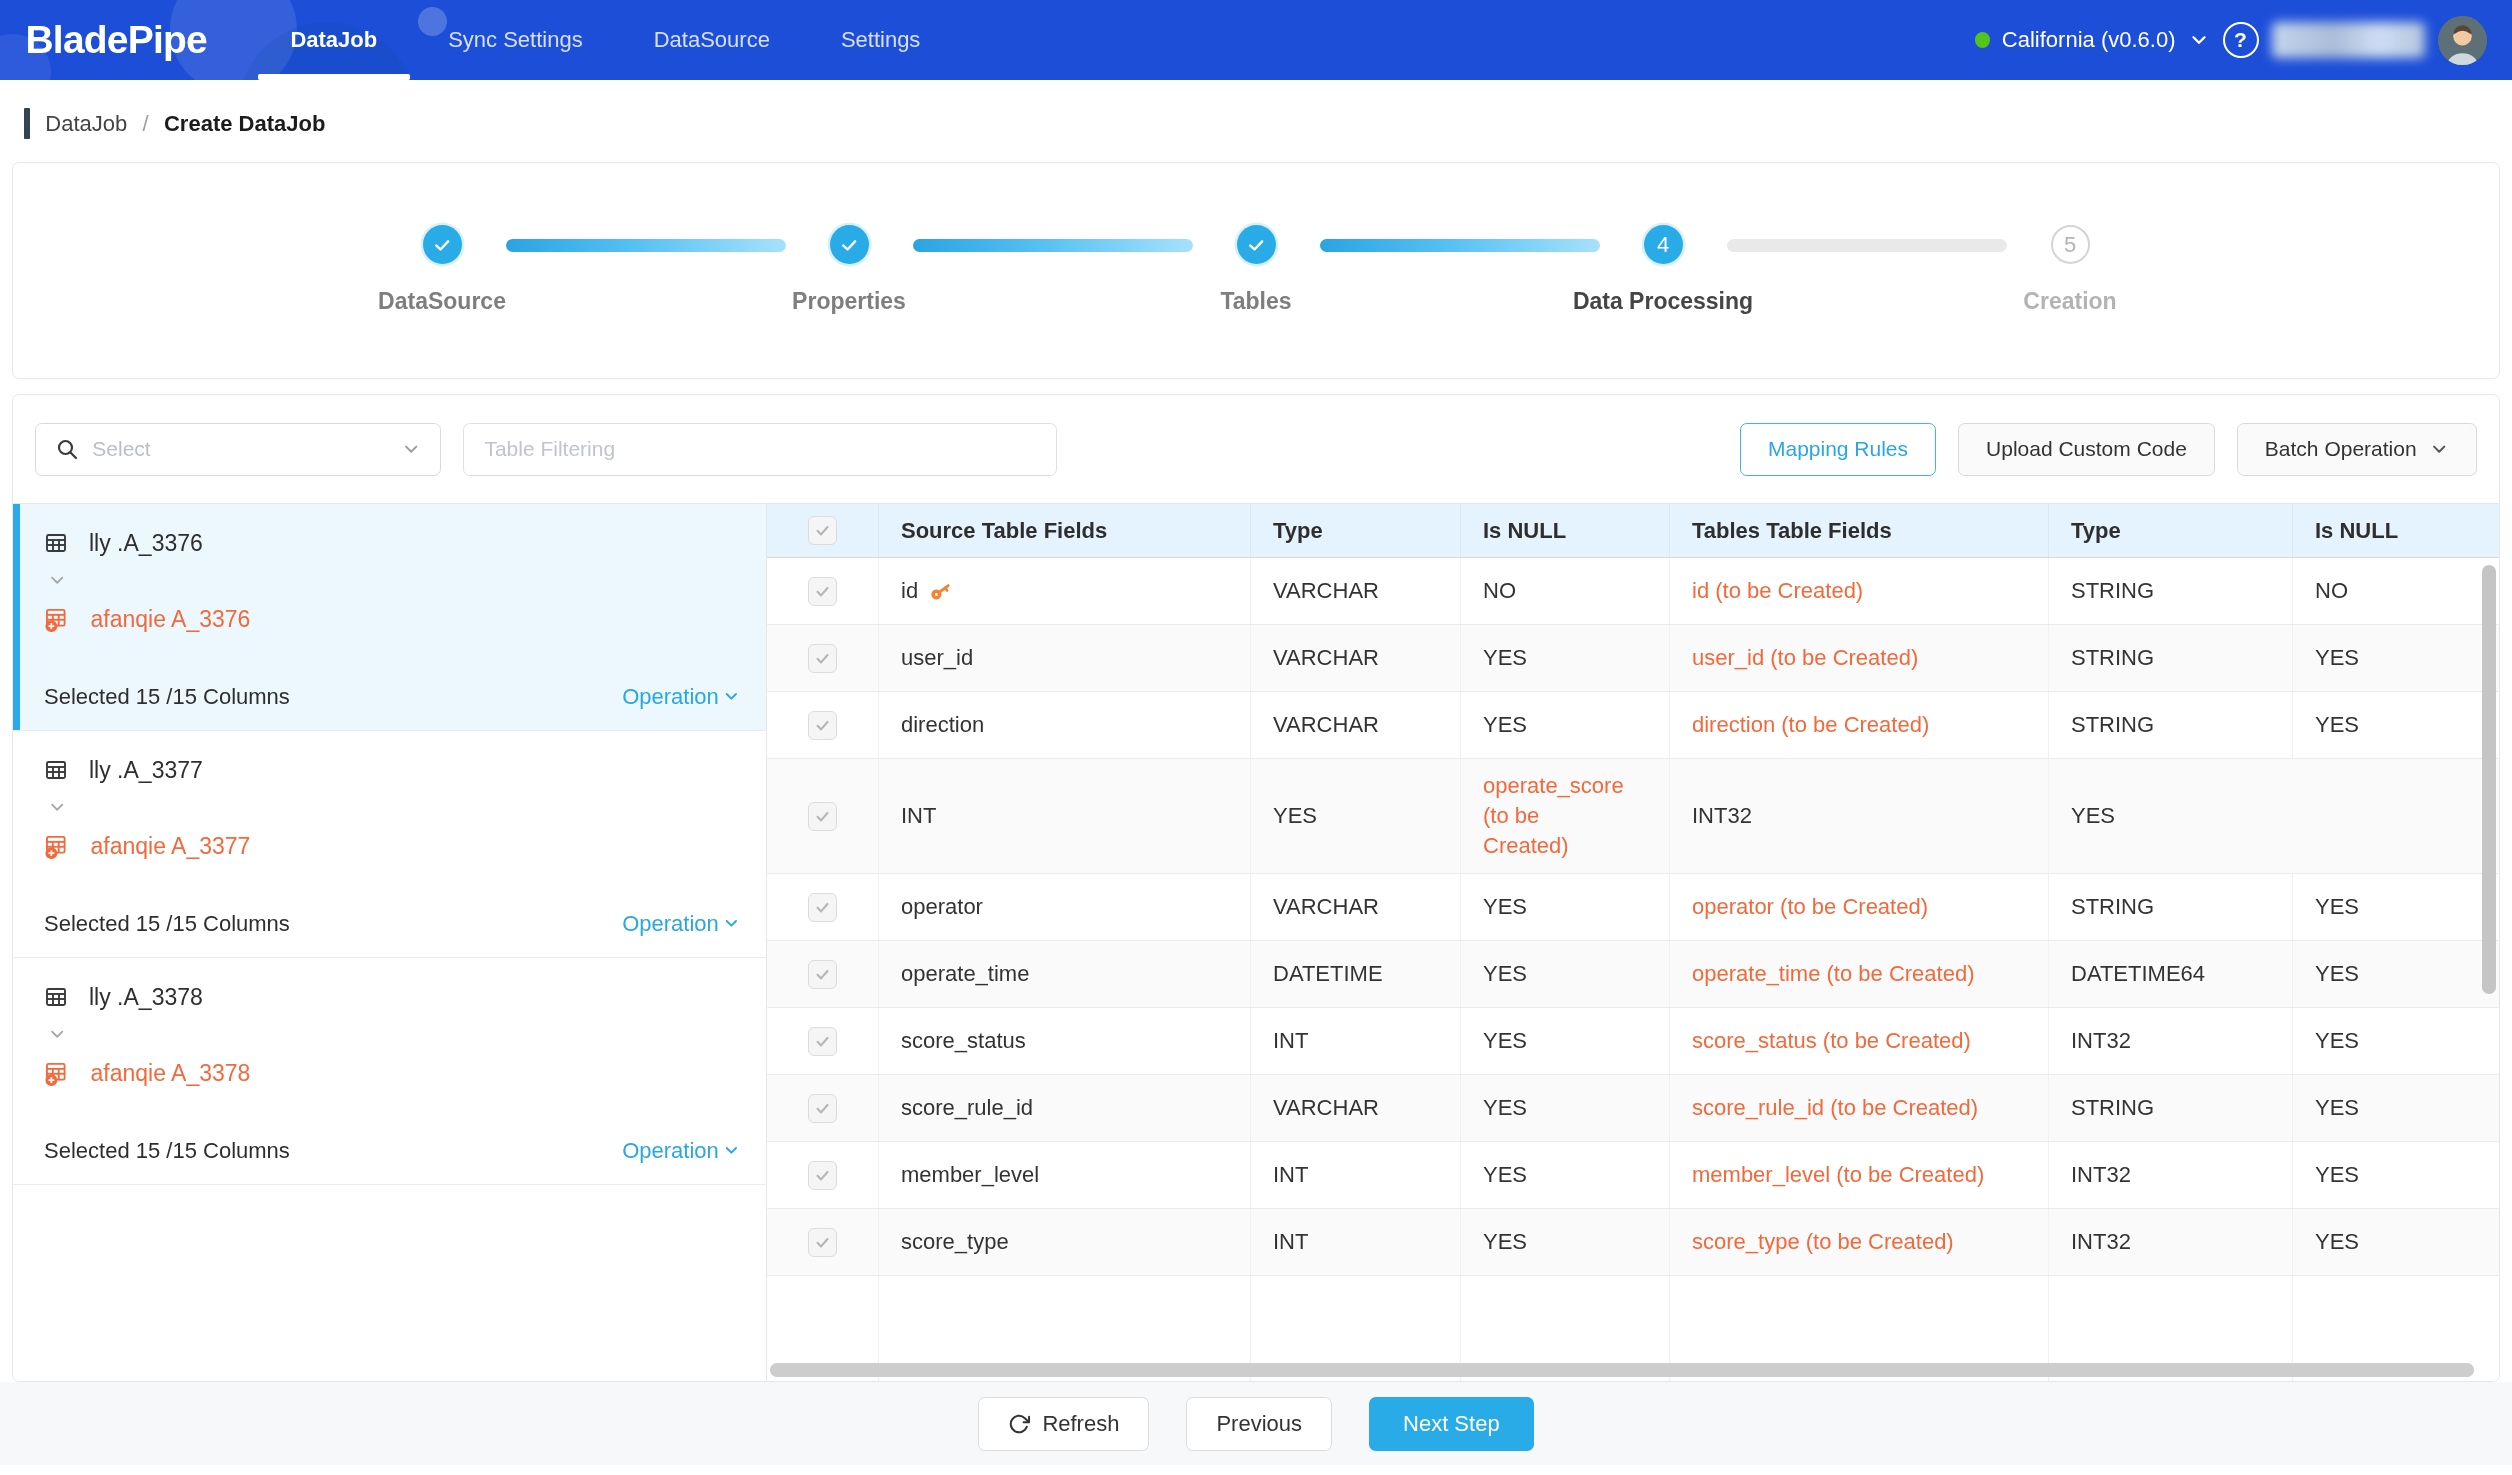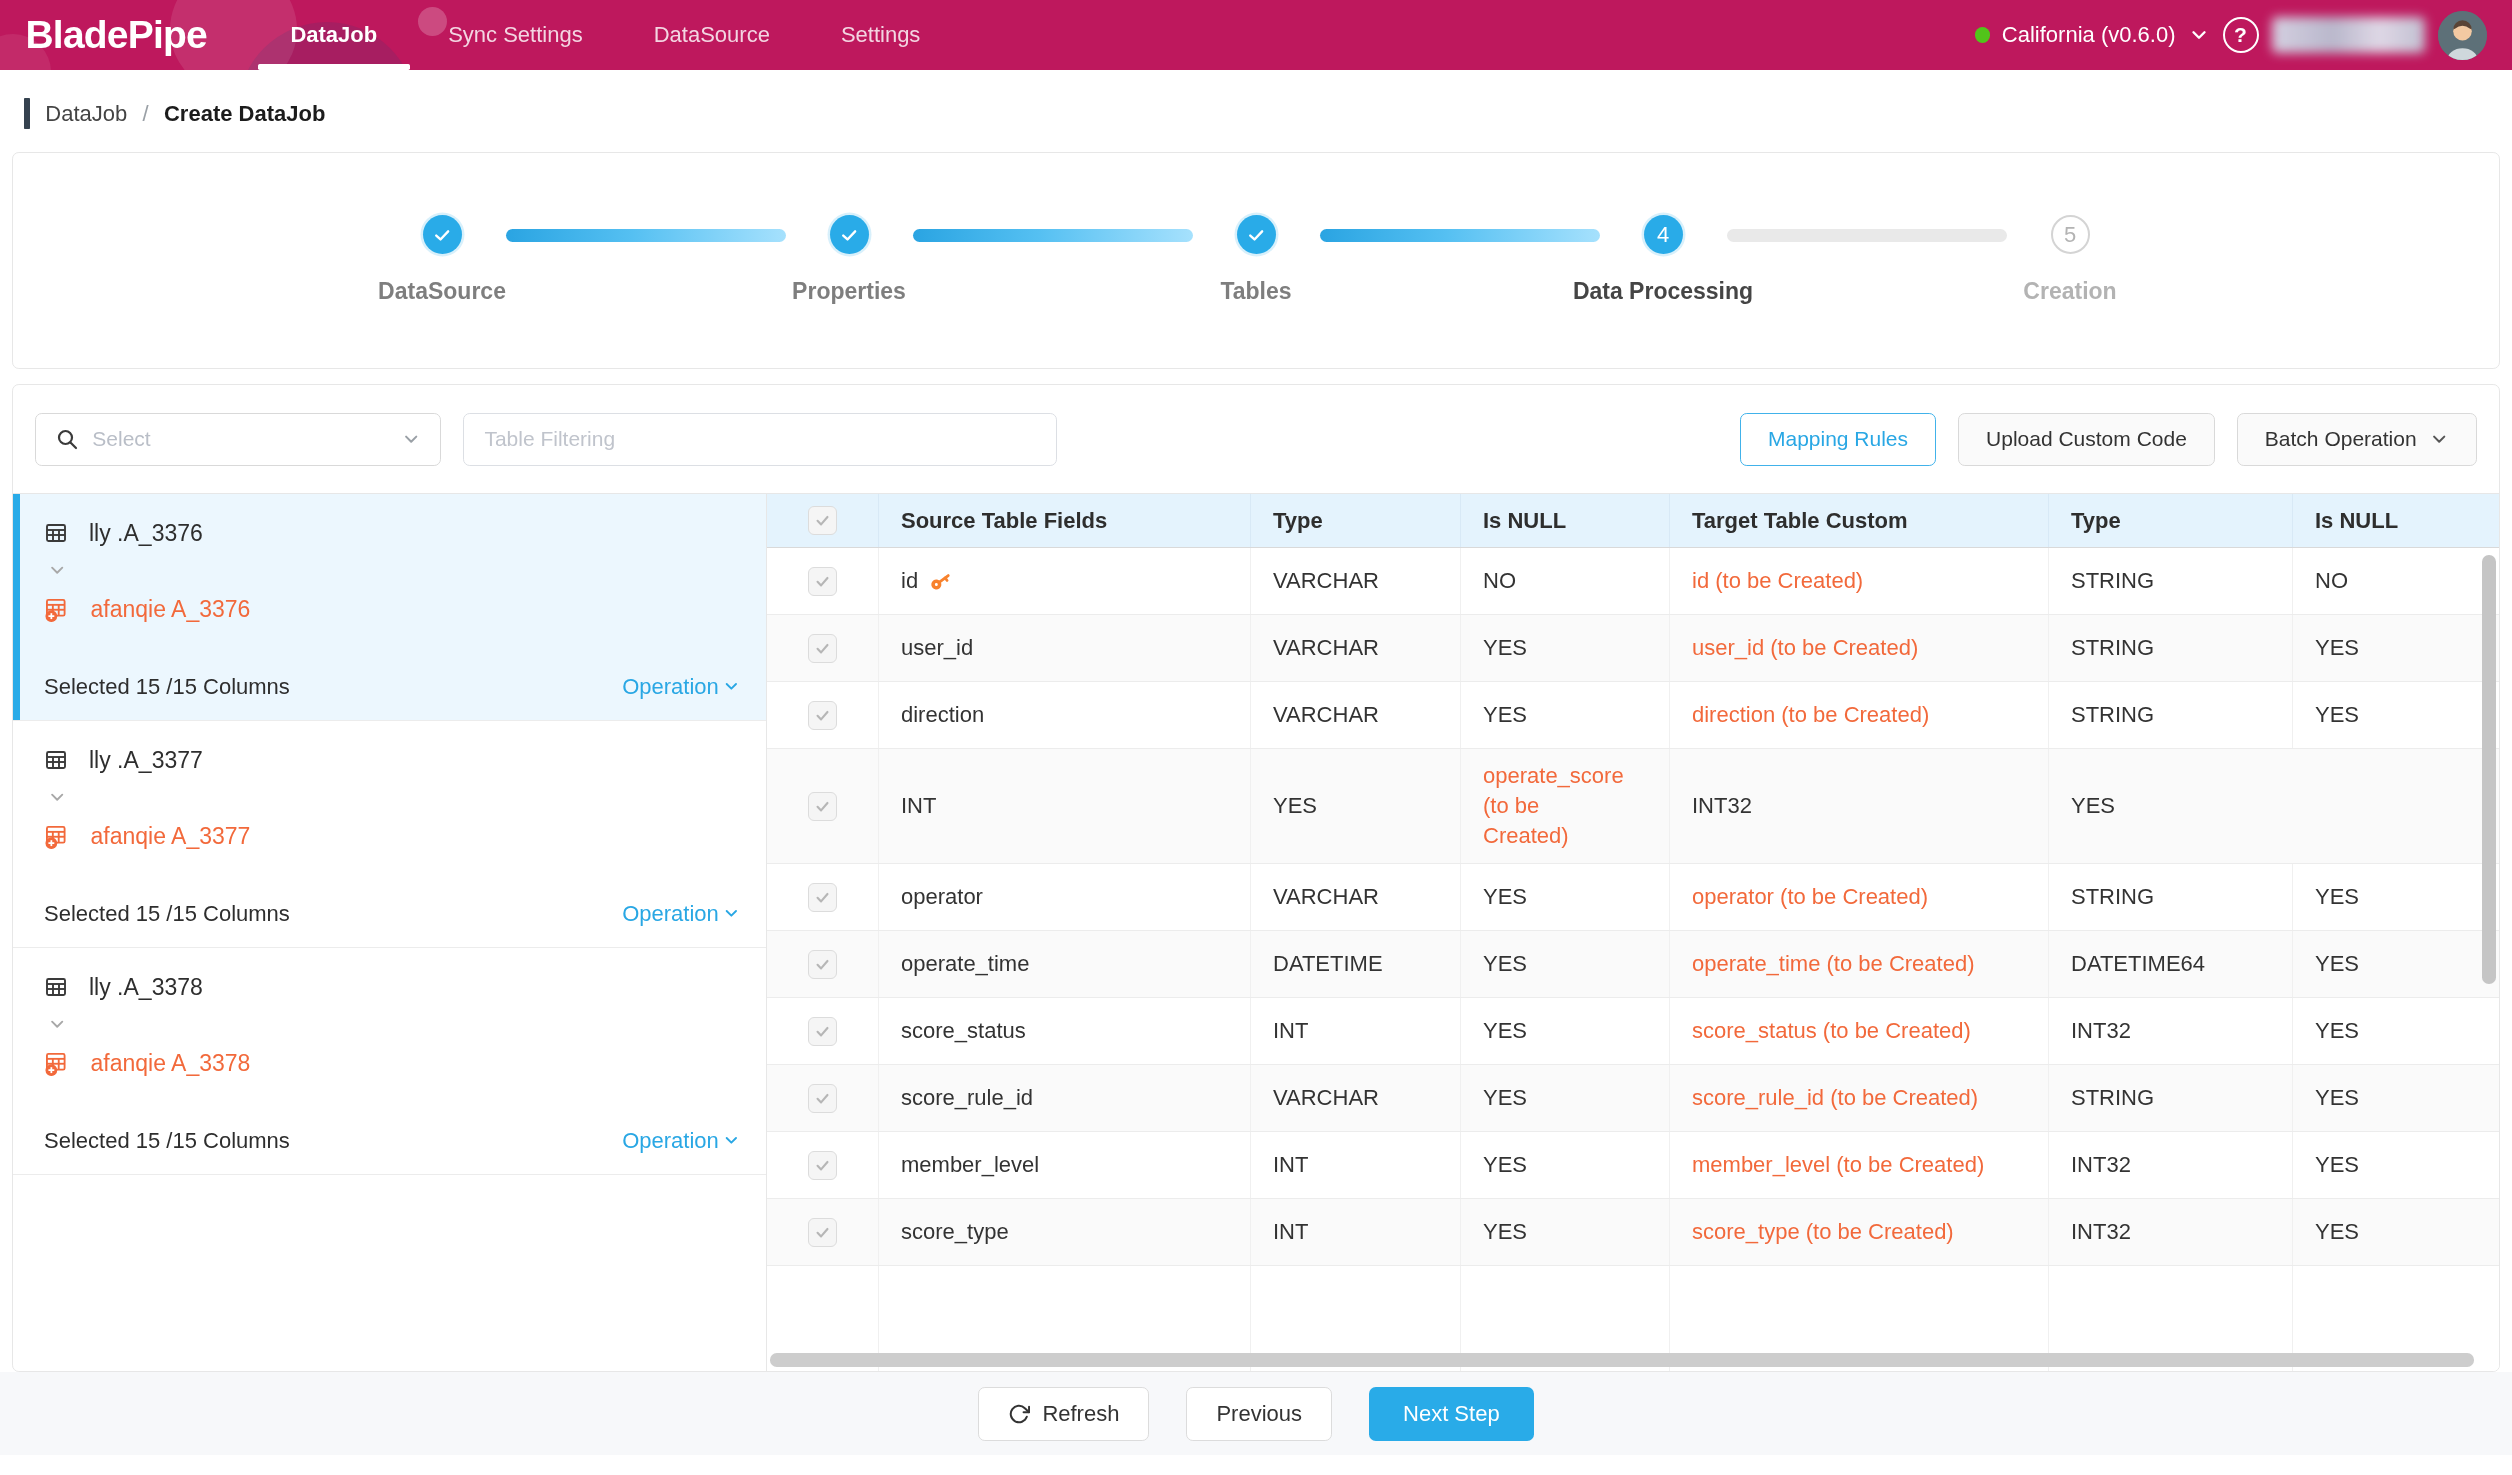--- a/index.html
+++ b/index.html
@@ -1,20 +1,20 @@
 <!DOCTYPE html>
 <html style="font-size:13.6px"><head>
 <meta charset="utf-8">
 <style>
   * { box-sizing: border-box; margin: 0; padding: 0; }
   html,body { width:2512px; height:1475px; overflow:hidden; background:#fff;
     font-family:"Liberation Sans","DejaVu Sans",sans-serif; color:#333; }
 
   
-  .navbar { position:relative; height:70px; background:#be185d; display:flex; align-items:center;
+  .navbar { position:relative; height:80px; background:#1d4ed8; display:flex; align-items:center;
     padding:0 25.5px; overflow:hidden; }
   .navbar .bubble { position:absolute; border-radius:50%; pointer-events:none; }
   .b1 { width:127px;height:127px;left:170px;top:-34px;background:rgba(255,255,255,.10); }
   .b2 { width:178px;height:178px;left:238px;top:22px;background:rgba(10,70,130,.12); }
   .b3 { width:29px;height:29px;left:418px;top:6.8px;background:rgba(255,255,255,.22); }
   .b4 { width:76px;height:76px;left:-25.5px;top:34px;background:rgba(255,255,255,.08); }
   .brand { font-size:39px; font-weight:800; color:#fff; letter-spacing:-0.8px; z-index:2; }
   .nav-items { display:flex; align-items:stretch; height:100%; margin-left:75px; gap:54px; z-index:2; }
   .nav-item { position:relative; display:flex; align-items:center; padding:0 8.5px;
     font-size:22px; color:rgba(255,255,255,.82); cursor:pointer; }
@@ -386,21 +386,21 @@
         <div class="th cb-col">
           <div class="checkbox">
             <svg class="icon" width="17" height="17" viewBox="0 0 24 24">
                 <polyline points="5,12.5 10,17.5 19,7" fill="none" stroke="#b6b6b6" stroke-width="3" stroke-linecap="round" stroke-linejoin="round"></polyline>
               </svg>
           </div>
         </div>
         <div class="th">Source Table Fields</div>
         <div class="th">Type</div>
         <div class="th">Is NULL</div>
-        <div class="th">Target Table Custom</div>
+        <div class="th">Tables Table Fields</div>
         <div class="th">Type</div>
         <div class="th">Is NULL</div>
       </div>
       <div id="table-rows">
           <div class="trow">
     <div class="td cb-col">
       <div class="checkbox">
         <svg class="icon" width="17" height="17" viewBox="0 0 24 24">
                   <polyline points="5,12.5 10,17.5 19,7" fill="none" stroke="#b6b6b6" stroke-width="3" stroke-linecap="round" stroke-linejoin="round"></polyline>
                 </svg>

